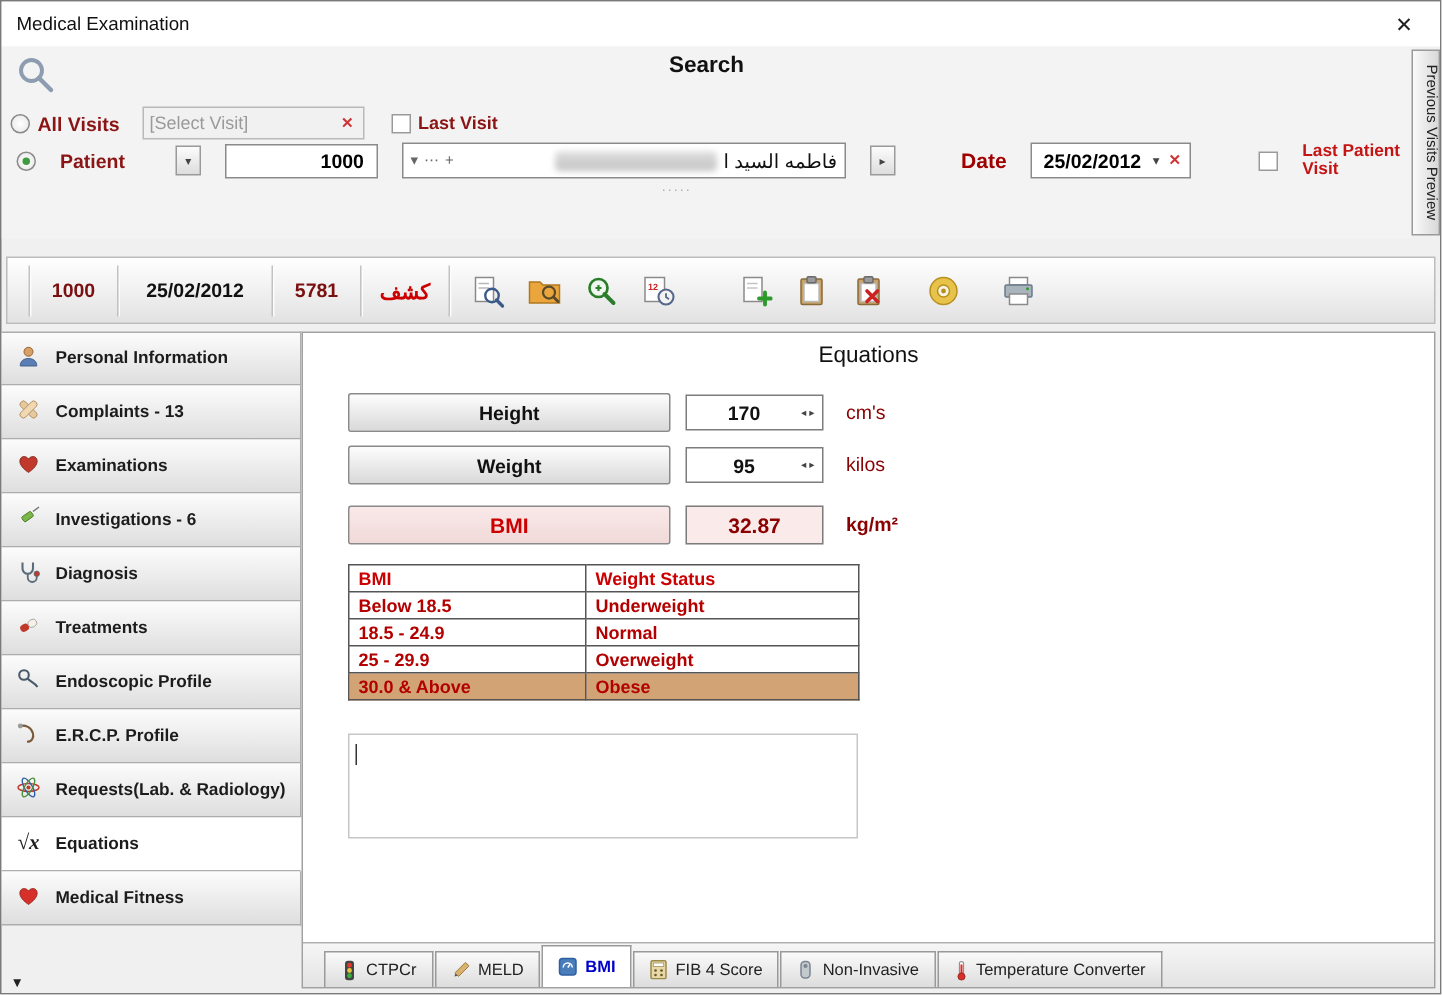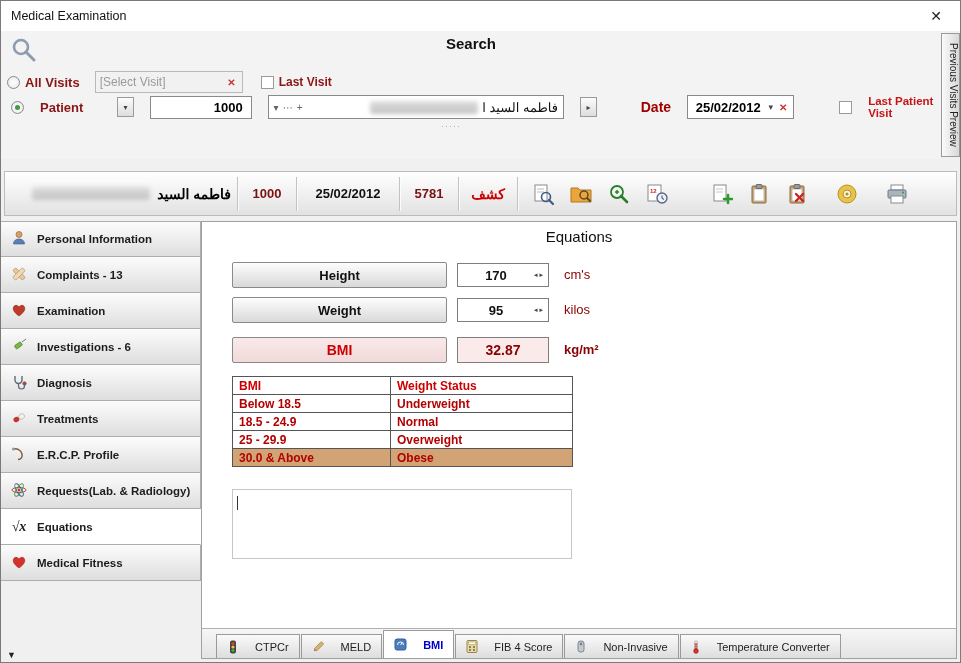--- a/index.html
+++ b/index.html
@@ -111,21 +111,21 @@
 
   .comment-lbl { position:absolute; left:30px; top:265px; font-size:12px; font-weight:bold; color:#000; }
   .comment-box { position:absolute; left:30px; top:267px; width:340px; height:70px;
                  background:#fff; border:1px solid #c6c6c6; cursor:text; }
   .caret { display:inline-block; width:1px; height:14px; background:#333; margin:6px 0 0 4px; }
 
   
   .tabbar { position:absolute; left:0; right:0; bottom:0; height:30px;
             background:linear-gradient(#f6f6f6,#e3e3e3); border-top:1px solid #b0b0b0;
             display:flex; align-items:flex-end; padding-left:14px; gap:1px; }
-  .tab { height:24px; display:flex; align-items:center; gap:16px; padding:0 10px;
+  .tab { height:24px; display:flex; align-items:center; gap:5px; padding:0 10px;
          border:1px solid #9a9a9a; border-bottom:none;
          background:linear-gradient(#fafafa,#dddddd); font-size:11px; color:#222; cursor:pointer;
          white-space:nowrap; }
   .tab.selected { height:28px; background:#fff; font-weight:bold; color:#0000cc; }
 </style>
 </head>
 <body>
 
 <div class="window">
 
@@ -179,24 +179,20 @@
       <span class="checkbox"></span>
       <span class="lpv">Last Patient Visit</span>
     </div>
 
     <span class="grip">·····</span>
   </div>
 
   <div class="prev-tab">Previous Visits Preview</div>
 
   <div class="toolbar">
-    <div class="tb-name">
-      <span class="blurbar" style="width:118px"></span>
-      <span class="nm">فاطمه السيد</span>
-    </div>
     <span class="sep"></span>
     <span class="tb-field tb-id">1000</span>
     <span class="sep"></span>
     <span class="tb-field tb-date">25/02/2012</span>
     <span class="sep"></span>
     <span class="tb-field tb-no">5781</span>
     <span class="sep"></span>
     <span class="tb-field tb-type">كشف</span>
     <span class="sep"></span>
 
@@ -292,21 +288,21 @@
           </svg>
       </span>
       <span>Complaints - 13</span>
     </div>
     <div class="side-item">
       <span class="side-ico">
         <svg width="16" height="16" viewBox="0 0 16 16">
             <path d="M8 14 C3 10.5 1.5 7.5 2.5 5 C3.5 2.8 6.5 2.8 8 5 C9.5 2.8 12.5 2.8 13.5 5 C14.5 7.5 13 10.5 8 14 Z" fill="#c0392b" stroke="#7a1f15" stroke-width="0.5"></path>
           </svg>
       </span>
-      <span>Examination</span>
+      <span>Examinations</span>
     </div>
     <div class="side-item">
       <span class="side-ico">
         <svg width="16" height="16" viewBox="0 0 16 16">
             <rect x="3.5" y="5" width="7.5" height="4" rx="1" fill="#7ab648" stroke="#4a7a22" stroke-width="0.6" transform="rotate(-35 8 7)"></rect>
             <line x1="11" y1="4" x2="15" y2="1" stroke="#777" stroke-width="1"></line>
           </svg>
       </span>
       <span>Investigations - 6</span>
     </div>
@@ -323,20 +319,29 @@
     <div class="side-item">
       <span class="side-ico">
         <svg width="16" height="16" viewBox="0 0 16 16">
             <g transform="rotate(-30 8 8)">
               <rect x="2" y="5.5" width="6" height="5" rx="2.5" fill="#c0392b"></rect>
               <rect x="8" y="5.5" width="6" height="5" rx="2.5" fill="#f5f0e8" stroke="#999" stroke-width="0.5"></rect>
             </g>
           </svg>
       </span>
       <span>Treatments</span>
+    </div>
+    <div class="side-item">
+      <span class="side-ico">
+        <svg width="16" height="16" viewBox="0 0 16 16">
+            <circle cx="5" cy="5" r="3.2" fill="none" stroke="#4a5a6a" stroke-width="1.4"></circle>
+            <path d="M7.5 7.5 C10 10 12 10 14 13" fill="none" stroke="#4a5a6a" stroke-width="1.4"></path>
+          </svg>
+      </span>
+      <span>Endoscopic Profile</span>
     </div>
     <div class="side-item">
       <span class="side-ico">
         <svg width="16" height="16" viewBox="0 0 16 16">
             <path d="M2 3 C6 2 10 4 11 8 C11.8 11 10 13.5 7 13.5" fill="none" stroke="#7a5a3a" stroke-width="1.4"></path>
             <circle cx="2.5" cy="3" r="1.6" fill="#9a9a9a"></circle>
           </svg>
       </span>
       <span>E.R.C.P. Profile</span>
     </div>

